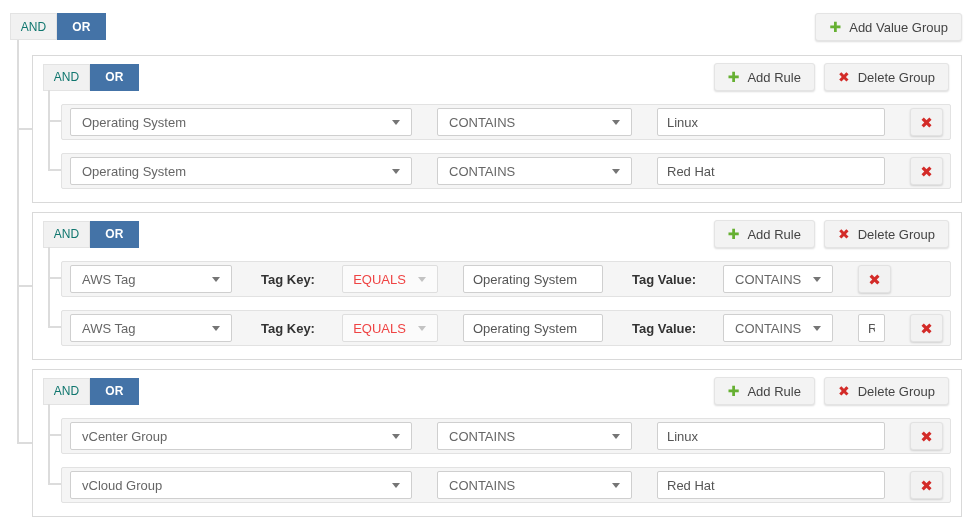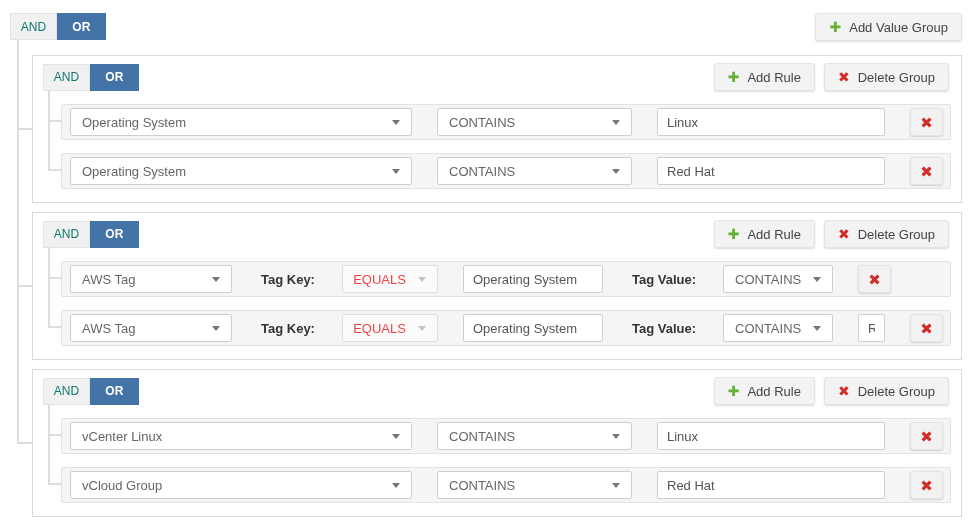--- a/index.html
+++ b/index.html
@@ -302,21 +302,21 @@
           </button>
           <button class="btn">
             <span class="ic-x">✖</span>
             <span>Delete Group</span>
           </button>
         </div>
       </div>
 
       <div class="rule">
         <div class="dd w-field">
-          <span class="dd-text">vCenter Linux</span>
+          <span class="dd-text">vCenter Group</span>
           <span class="caret"></span>
         </div>
         <div class="dd w-op">
           <span class="dd-text">CONTAINS</span>
           <span class="caret"></span>
         </div>
         <input class="tin w-val" value="Linux" style="">
         <button class="xbtn">
           <span class="ic-x">✖</span>
         </button>

